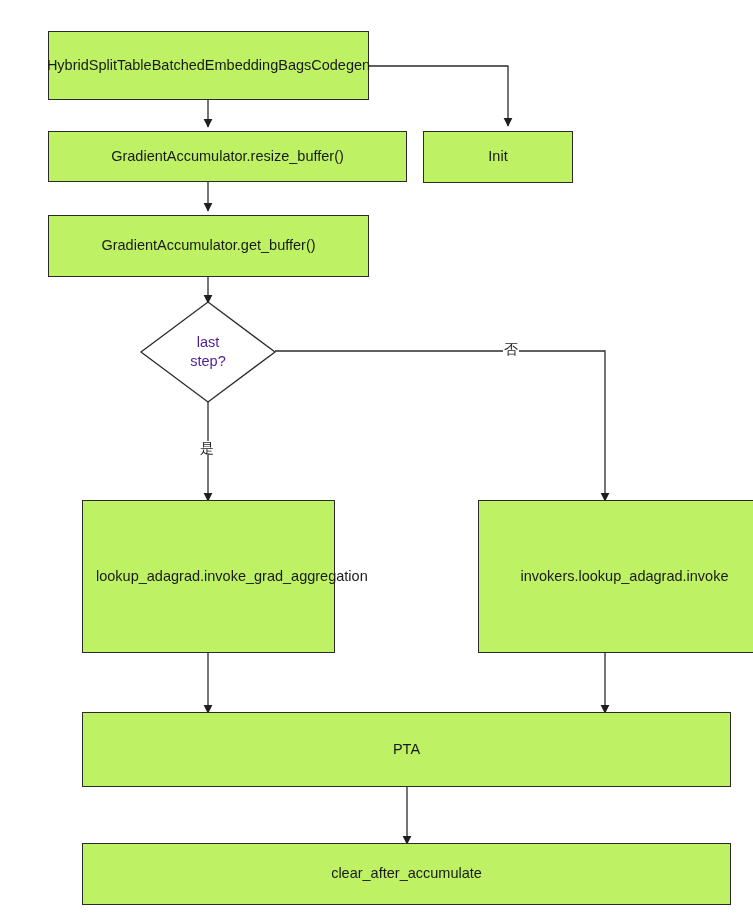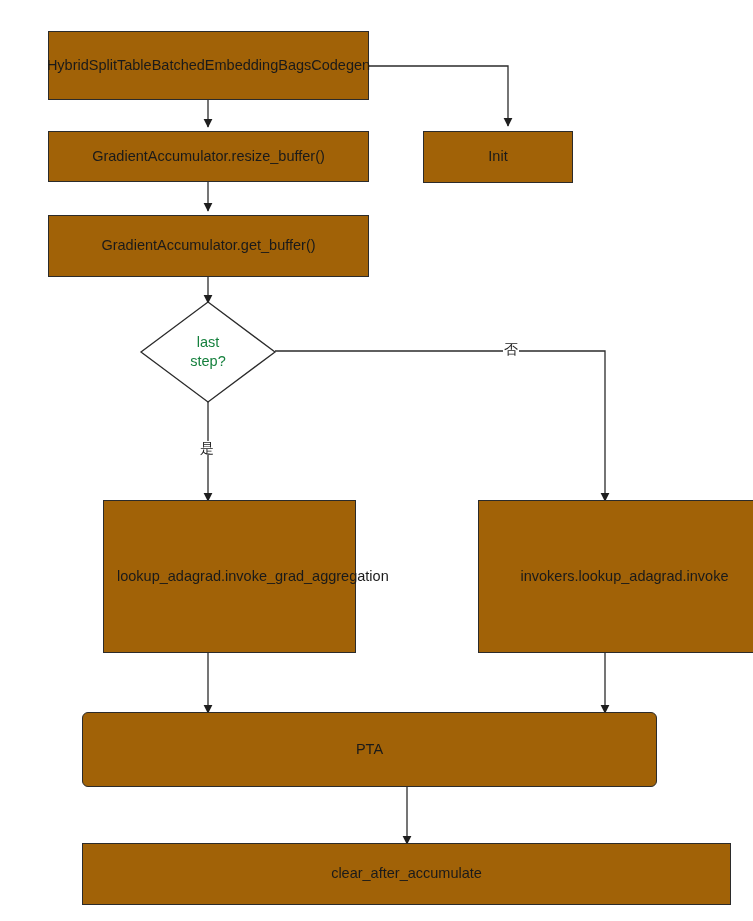--- a/index.html
+++ b/index.html
@@ -18,39 +18,39 @@
     position: absolute;
     left: 0;
     top: 0;
     width: 753px;
     height: 921px;
   }
   .node {
     position: absolute;
     box-sizing: border-box;
     border: 1px solid #2b2b2b;
-    background: #a16207;
+    background: #bef264;
     display: flex;
     align-items: center;
     justify-content: center;
     text-align: center;
     color: #1a1a1a;
     font-size: 14.5px;
     line-height: 1.35;
     padding: 2px 22px;
     white-space: pre-line;
   }
   .decision {
     position: absolute;
     box-sizing: border-box;
     display: flex;
     align-items: center;
     justify-content: center;
     text-align: center;
-    color: #15803d;
+    color: #4c1d95;
     font-size: 14.5px;
     line-height: 1.32;
     white-space: pre-line;
     z-index: 2;
   }
   .decision .dtext {
     position: relative;
     z-index: 3;
   }
   .edge-label {
@@ -108,42 +108,42 @@
 </svg>
 
 <div class="node" style="left:48px; top:31px; width:321px; height:69px;">
   <span>HybridSplitTableBatchedEmbeddingBagsCodegen</span>
 </div>
 
 <div class="node" style="left:423px; top:131px; width:150px; height:52px;">
   <span>Init</span>
 </div>
 
-<div class="node" style="left:48px; top:131px; width:321px; height:51px;">
+<div class="node" style="left:48px; top:131px; width:359px; height:51px;">
   <span>GradientAccumulator.resize_buffer()</span>
 </div>
 
 <div class="node" style="left:48px; top:215px; width:321px; height:62px;">
   <span>GradientAccumulator.get_buffer()</span>
 </div>
 
 <div class="decision" style="left:141px; top:302px; width:134px; height:100px;">
   <span class="dtext">last
 step?</span>
 </div>
 
-<div class="node" style="left:82px; top:500px; width:253px; height:153px;margin-left:21px;">
+<div class="node" style="left:82px; top:500px; width:253px; height:153px;">
   <span style="display:block; max-width:225px;">lookup_adagrad.invoke_grad_aggregation</span>
 </div>
 
 <div class="node" style="left:478px; top:500px; width:293px; height:153px;">
   <span style="display:block; max-width:228px;">invokers.lookup_adagrad.invoke</span>
 </div>
 
-<div class="node" style="left:82px; top:712px; width:575px; height:75px;border-radius:6px;">
+<div class="node" style="left:82px; top:712px; width:649px; height:75px;">
   <span>PTA</span>
 </div>
 
 <div class="node" style="left:82px; top:843px; width:649px; height:62px;">
   <span>clear_after_accumulate</span>
 </div>
 
 <div class="edge-label" style="left:199px; top:441px;">是</div>
 
 <div class="edge-label" style="left:503px; top:342px;">否</div>

